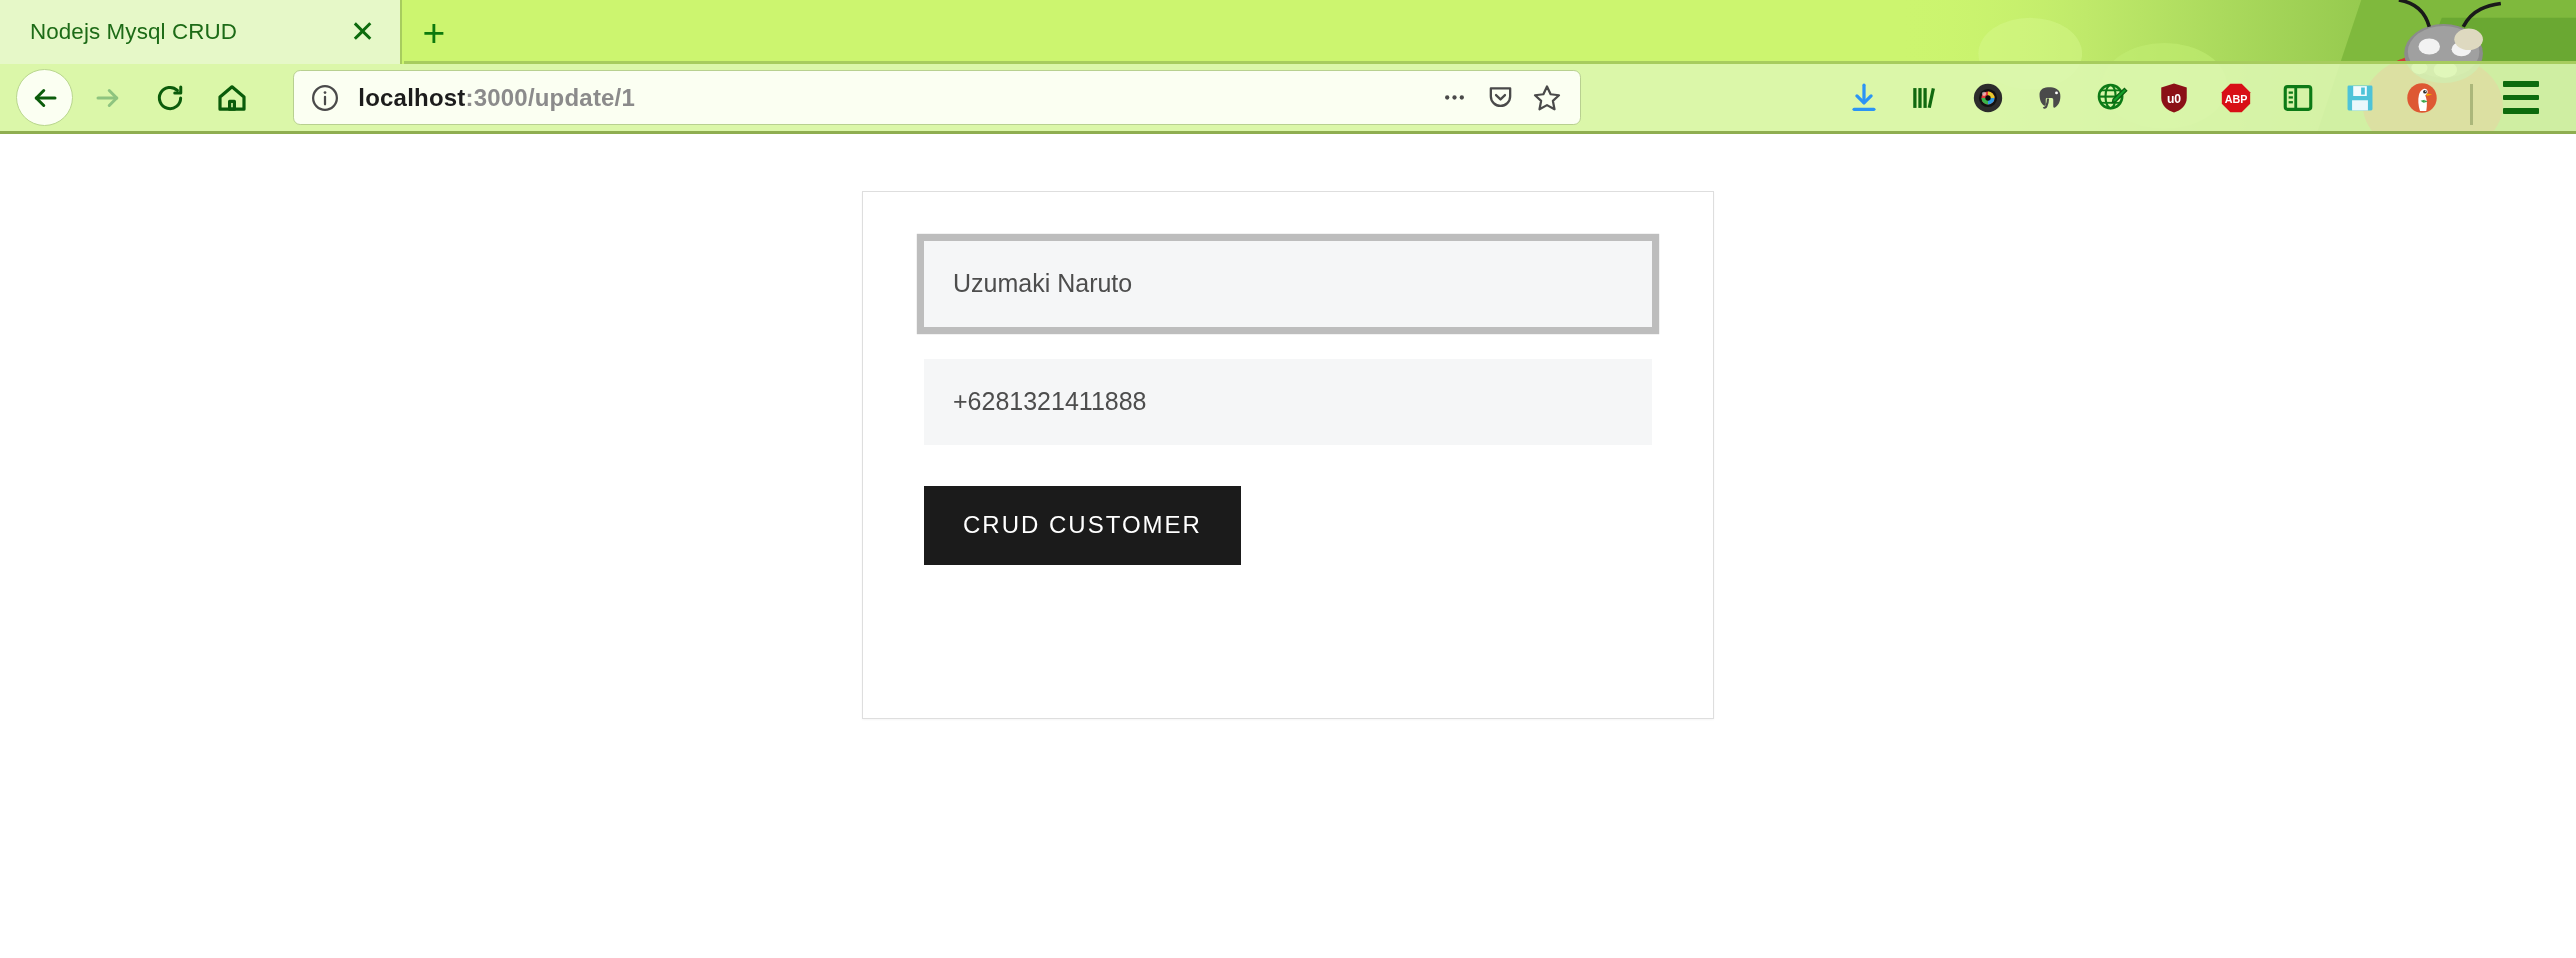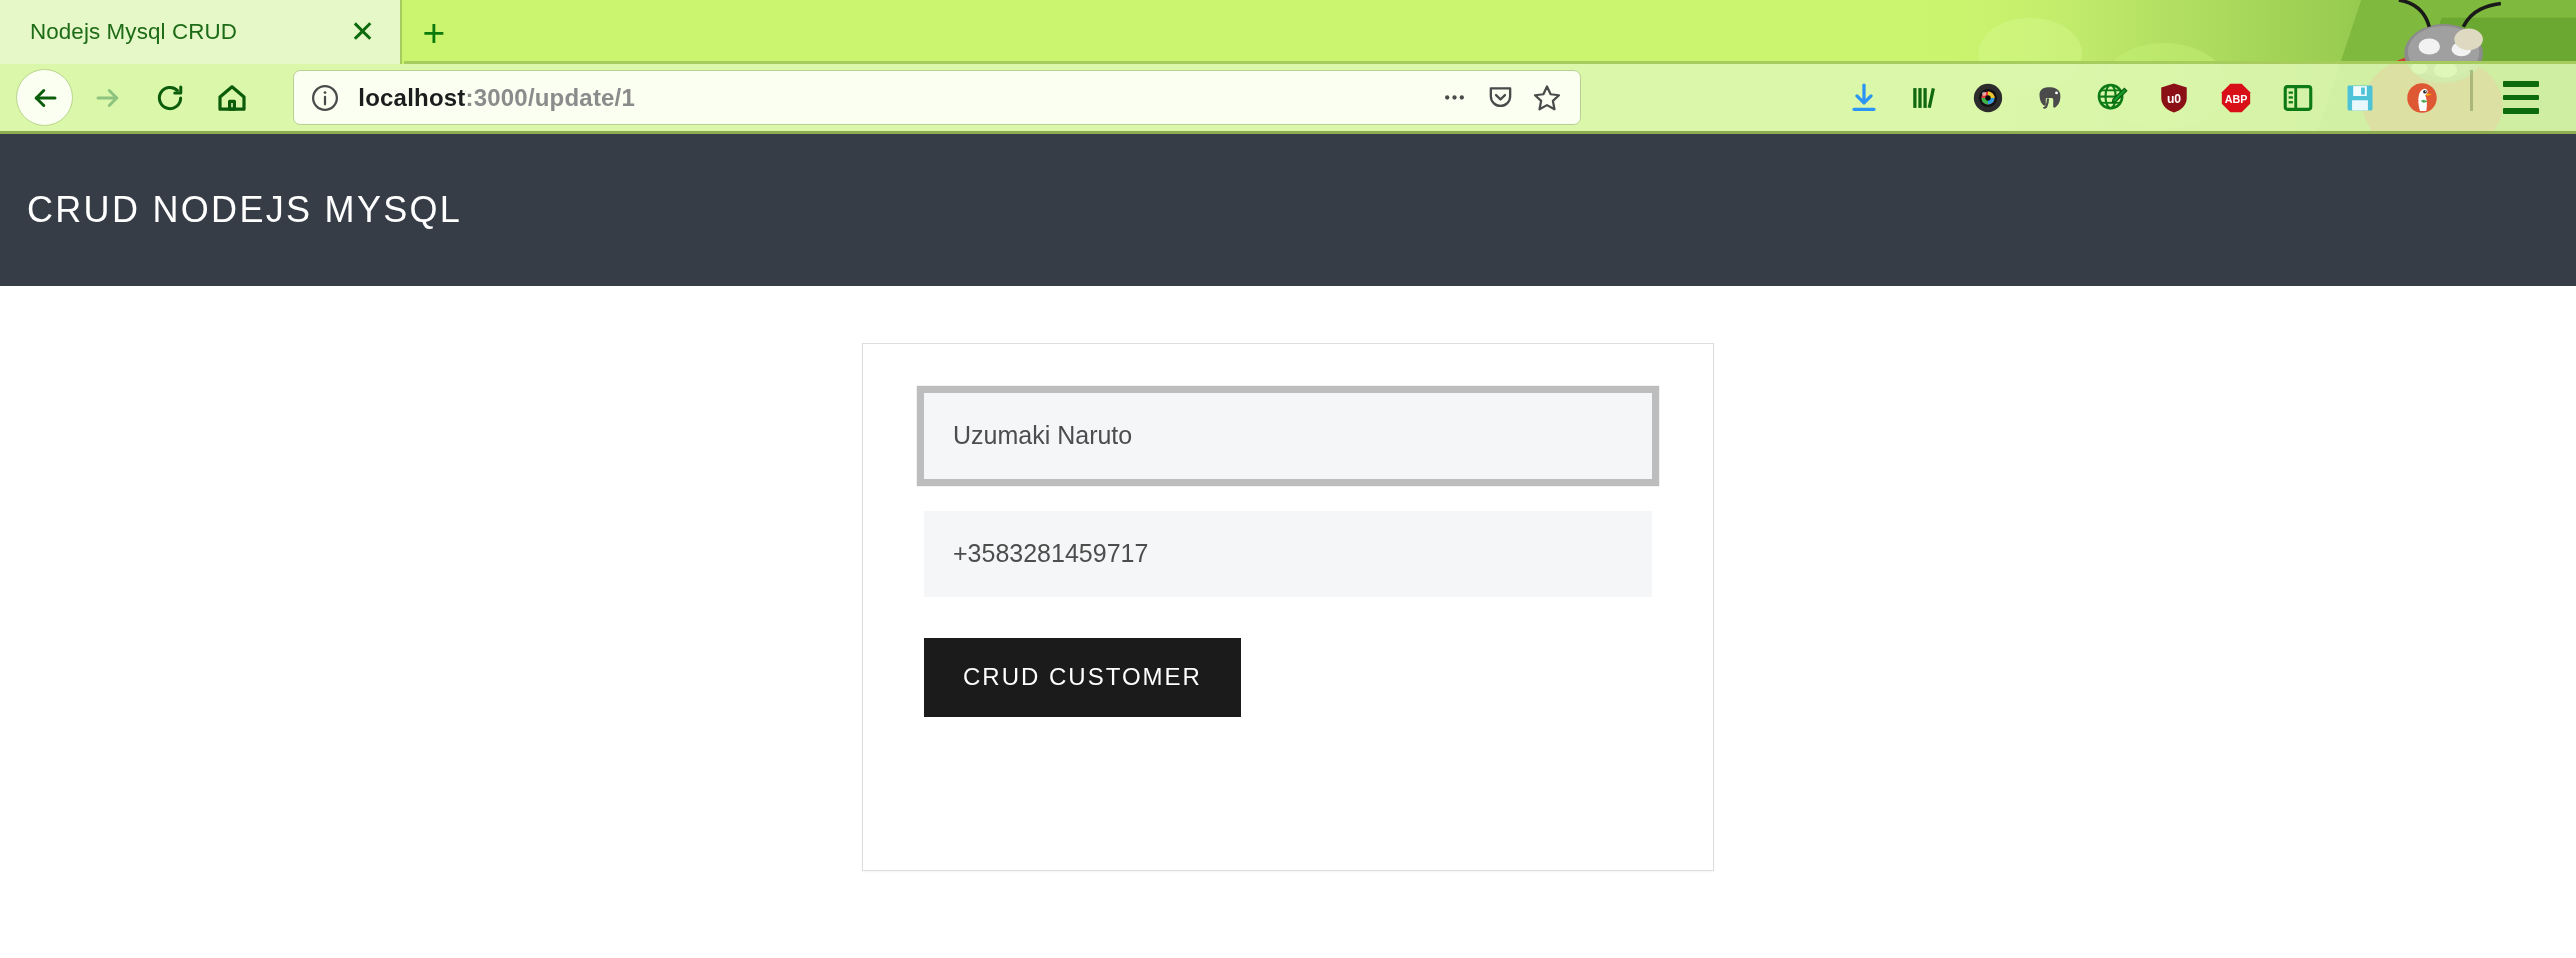--- a/index.html
+++ b/index.html
@@ -131,21 +131,21 @@
   .url-actions { display: flex; align-items: center; gap: 5.4px; }
   .url-act {
     width: 41px; height: 41px;
     display: flex; align-items: center; justify-content: center;
     color: #5a5a5a;
   }
 
   
   .ext-area {
     display: flex;
-    align-items: flex-start;
+    align-items: flex-end;
     gap: 5px;
     flex: 0 0 auto;
     margin-left: auto;
   }
   .ext {
     width: 57px; height: 55px;
     display: flex; align-items: center; justify-content: center;
     flex: 0 0 auto;
   }
   .chrome-sep {
@@ -430,33 +430,30 @@
         <i></i>
         <i></i>
         <i></i>
       </div>
     </div>
   </div>
 </div>
 
 <div class="page">
 
-  <div class="site-header">
-    <div class="site-title">CRUD NODEJS MYSQL</div>
-  </div>
 
   <div class="page-body">
     <div class="card">
 
       <div class="field focused">
         <span>Uzumaki Naruto</span>
       </div>
 
 
       <div class="field">
-        <span>+3583281459717</span>
+        <span>+6281321411888</span>
       </div>
 
       <button class="save-btn">CRUD CUSTOMER</button>
     </div>
   </div>
 </div>
 
 
 </body></html>

